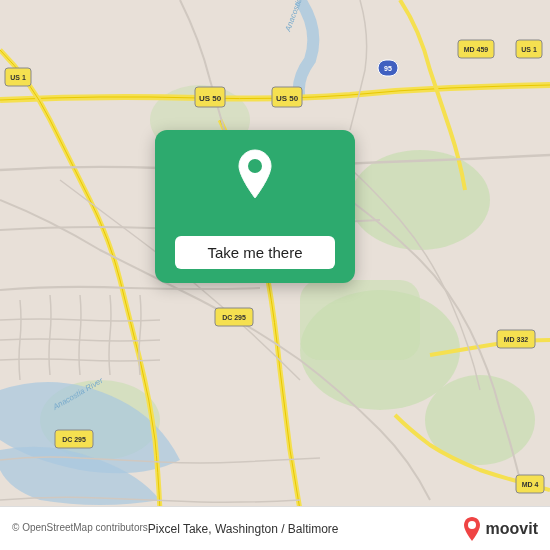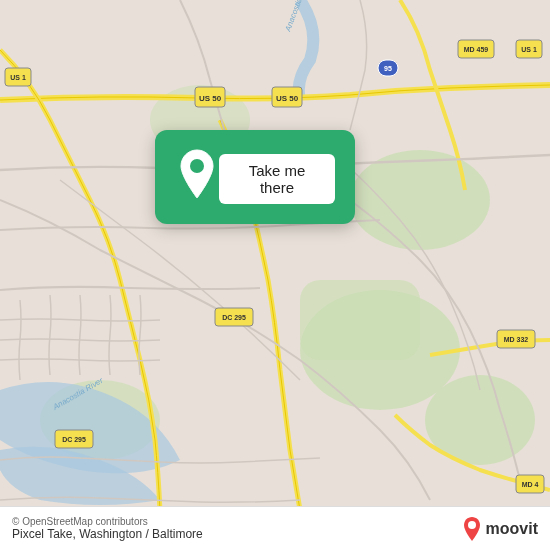--- a/index.html
+++ b/index.html
@@ -28,24 +28,25 @@
 
     
     #card-overlay {
       position: absolute;
       top: 130px;
       left: 155px;
       width: 200px;
       background: #2daa6e;
       border-radius: 12px;
       display: flex;
-      flex-direction: row;
+      flex-direction: column;
       align-items: center;
       padding: 18px 20px 14px 20px;
       box-shadow: 0 4px 16px rgba(0,0,0,0.25);
+      gap: 26px;
     }
 
     #location-icon-wrap {
       width: 52px;
       height: 52px;
       display: flex;
       align-items: center;
       justify-content: center;
       margin-bottom: 10px;
     }
@@ -71,21 +72,21 @@
       height: 44px;
       display: flex;
       align-items: center;
       justify-content: space-between;
       padding: 0 12px;
       border-top: 1px solid #ddd;
     }
 
     #bottom-left {
       display: flex;
-      flex-direction: column;
+      flex-direction: row;
       justify-content: space-between;
     }
 
     #copyright-text {
       font-size: 10px;
       color: #666;
     }
 
     #location-title {
       font-size: 12px;

